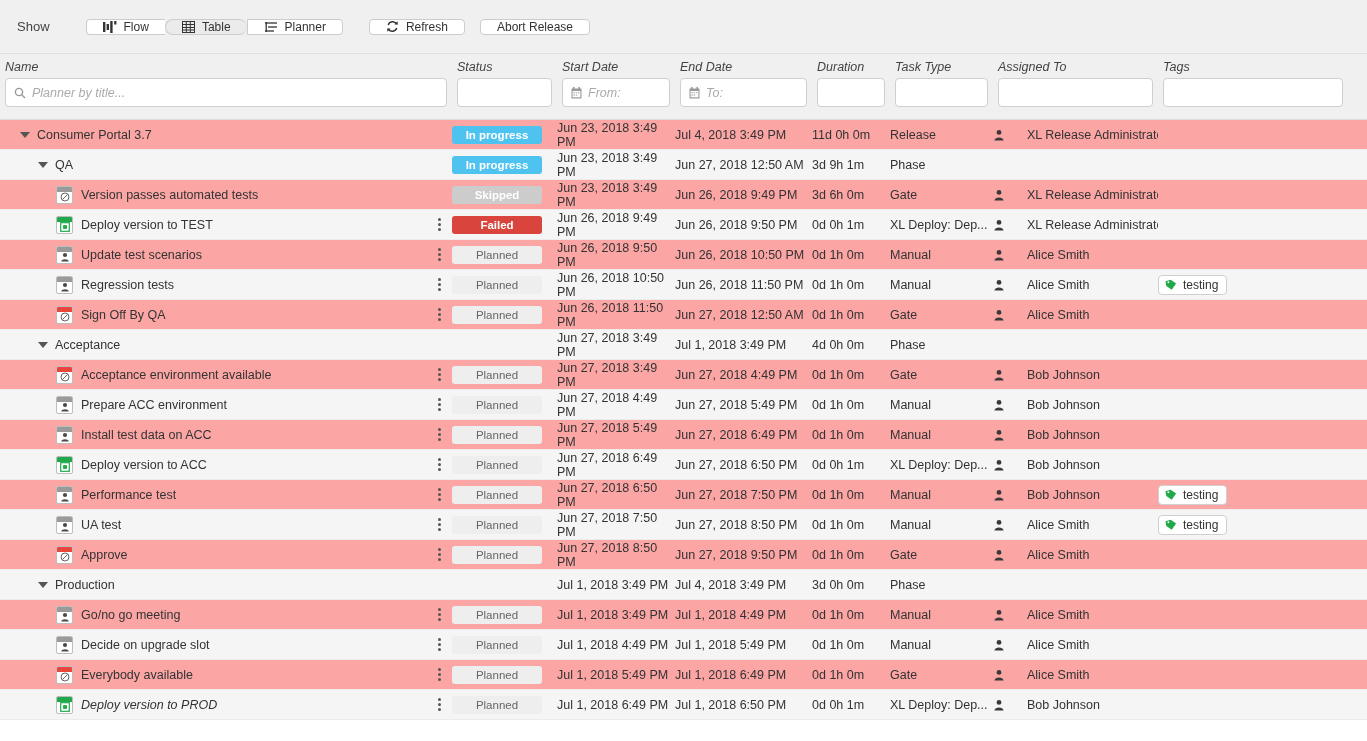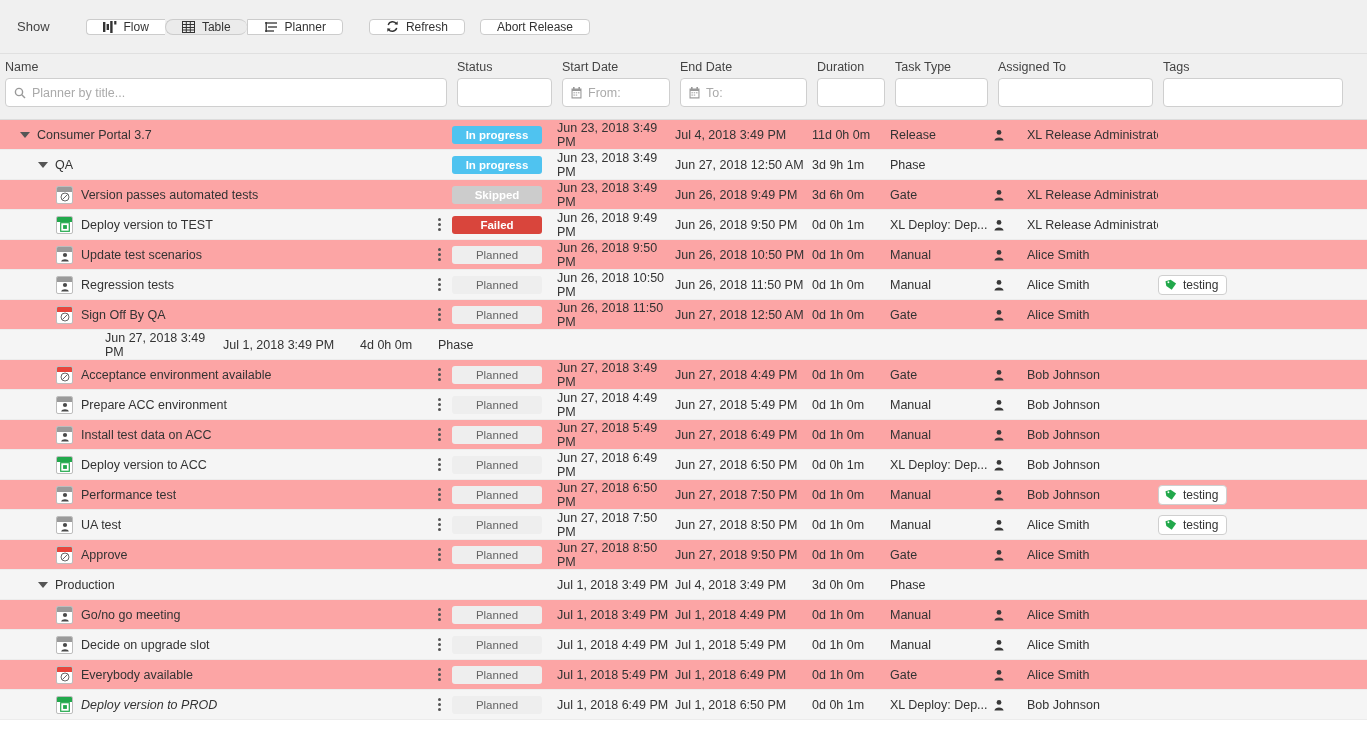--- a/index.html
+++ b/index.html
@@ -82,20 +82,21 @@
   .btn-refresh { margin-left: 26px; }
 
   .ico { display: inline-flex; align-items: center; justify-content: center; }
 
   
   .colhead {
     background: #f0f0f0;
     border-bottom: 1px solid #dcdcdc;
     height: 66px;
     position: relative;
+    font-style: italic;
   }
   .colhead .hdr-labels { display: flex; padding-top: 6px; }
   .colhead .hdr-label {
     font-size: 12.5px;
     color: #444;
     padding-left: 5px;
   }
   .filters { display: flex; padding-top: 4px; }
   .filters .fcell { padding: 0 5px; }
   .finput {
@@ -581,20 +582,25 @@
           <svg width="12" height="12" viewBox="0 0 12 12">
             <circle cx="6" cy="3.4" r="2.4" fill="#3a3a3a"></circle>
             <path d="M1.4 11.6 C1.9 7.6 10.1 7.6 10.6 11.6 Z" fill="#3a3a3a"></path>
           </svg>
         </span>
         <span>Alice Smith</span>
       </div>
       <div class="c-tags" style="width: 190px;"></div>
     </div>
     <div class="row alt">
+      <div class="c-name" style="width: 452px;">
+        <span style="display: inline-block; flex: 0 0 auto; width: 38px;"></span>
+        <span class="twisty"></span>
+        <span class="name-txt">Acceptance</span>
+      </div>
       <div class="c-status" style="width: 105px;"></div>
       <div class="c-start" style="width: 118px;">Jun 27, 2018 3:49 PM</div>
       <div class="c-end" style="width: 137px;">Jul 1, 2018 3:49 PM</div>
       <div class="c-dur" style="width: 78px;">4d 0h 0m</div>
       <div class="c-type" style="width: 103px;">Phase</div>
       <div class="c-assign" style="width: 165px;"></div>
       <div class="c-tags" style="width: 190px;"></div>
     </div>
     <div class="row white">
       <div class="c-name" style="width: 452px;">

